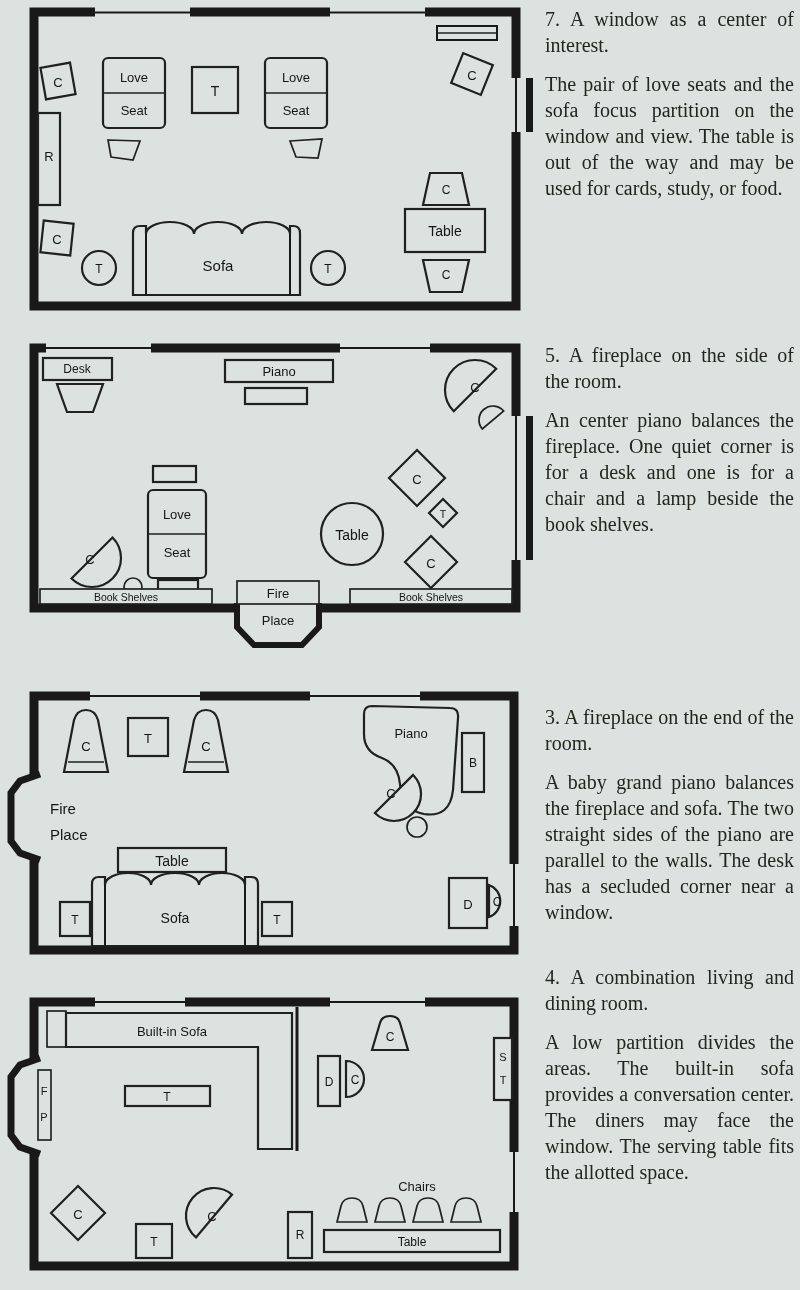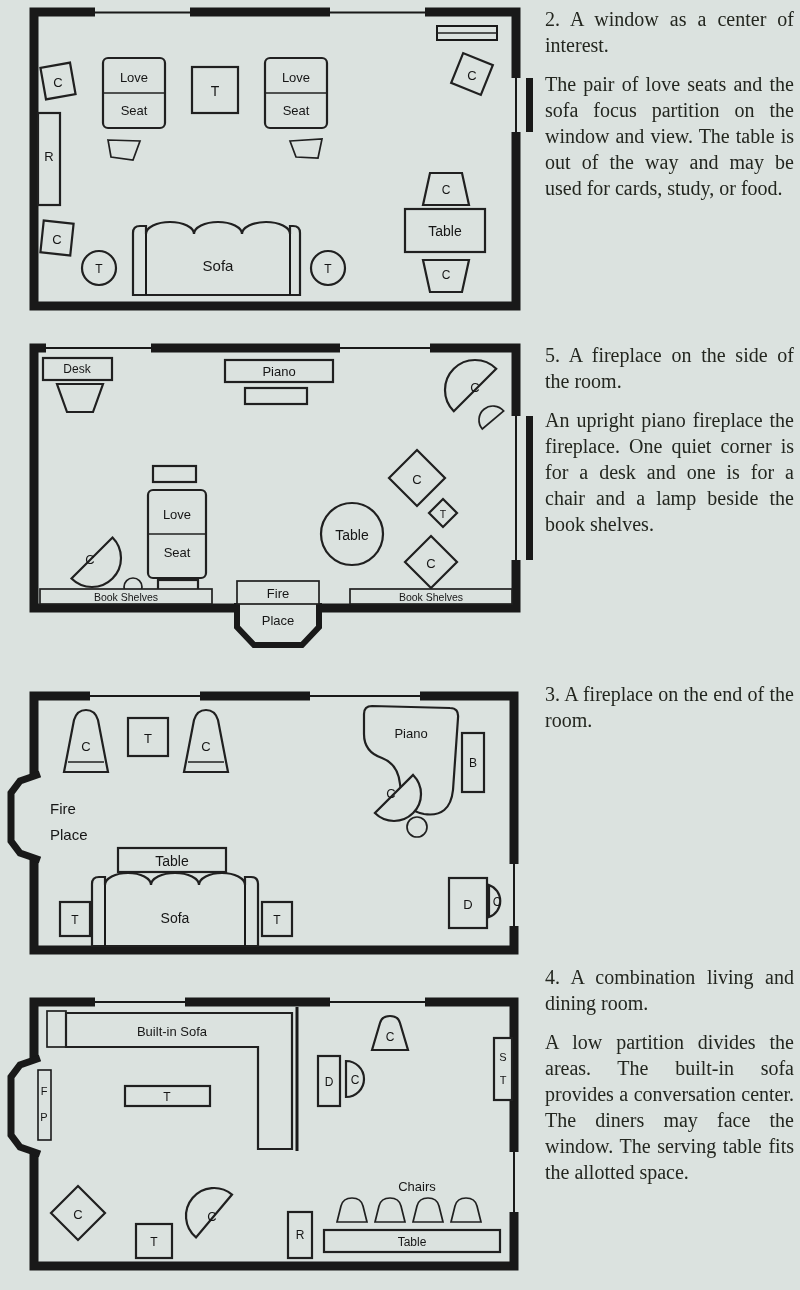--- a/index.html
+++ b/index.html
@@ -260,28 +260,29 @@
       <path class="furn-thin" d="M413,228 L417,212 Q419,204 428,204 Q437,204 439,212 L443,228 Z"></path>
       <path class="furn-thin" d="M451,228 L455,212 Q457,204 466,204 Q475,204 477,212 L481,228 Z"></path>
       <rect class="furn" x="324" y="236" width="176" height="22"></rect>
       <text class="t12" x="412" y="248">Table</text>
       <rect class="furn" x="288" y="218" width="24" height="46"></rect>
       <text class="t12" x="300" y="241">R</text>
     </svg>
   </figure>
 
   <article class="cap" style="top:6px">
-    <p class="head">2. A window as a center of interest.</p>
+    <p class="head">7. A window as a center of interest.</p>
     <p class="body">The pair of love seats and the sofa focus partition on the window and view. The table is out of the way and may be used for cards, study, or food.</p>
   </article>
   <article class="cap" style="top:342px">
     <p class="head">5. A fireplace on the side of the room.</p>
-    <p class="body">An upright piano fireplace the fireplace. One quiet corner is for a desk and one is for a chair and a lamp beside the book shelves.</p>
-  </article>
-  <article class="cap" style="top:681px">
+    <p class="body">An center piano balances the fireplace. One quiet corner is for a desk and one is for a chair and a lamp beside the book shelves.</p>
+  </article>
+  <article class="cap" style="top:704px">
     <p class="head">3. A fireplace on the end of the room.</p>
+    <p class="body">A baby grand piano balances the fireplace and sofa. The two straight sides of the piano are parallel to the walls. The desk has a secluded corner near a window.</p>
   </article>
   <article class="cap" style="top:964px">
     <p class="head">4. A combination living and dining room.</p>
     <p class="body">A low partition divides the areas. The built-in sofa provides a conversation center. The diners may face the window. The serving table fits the allotted space.</p>
   </article>
 
 </div>
 
 </body></html>

